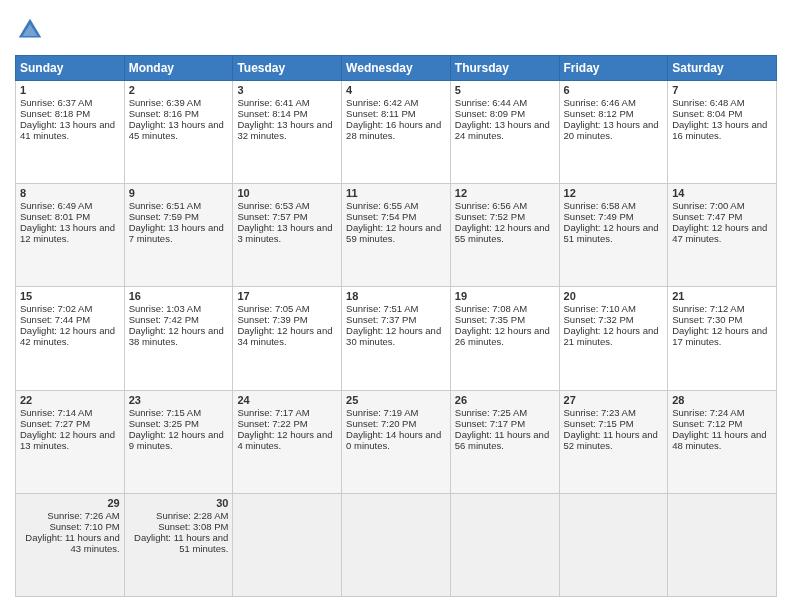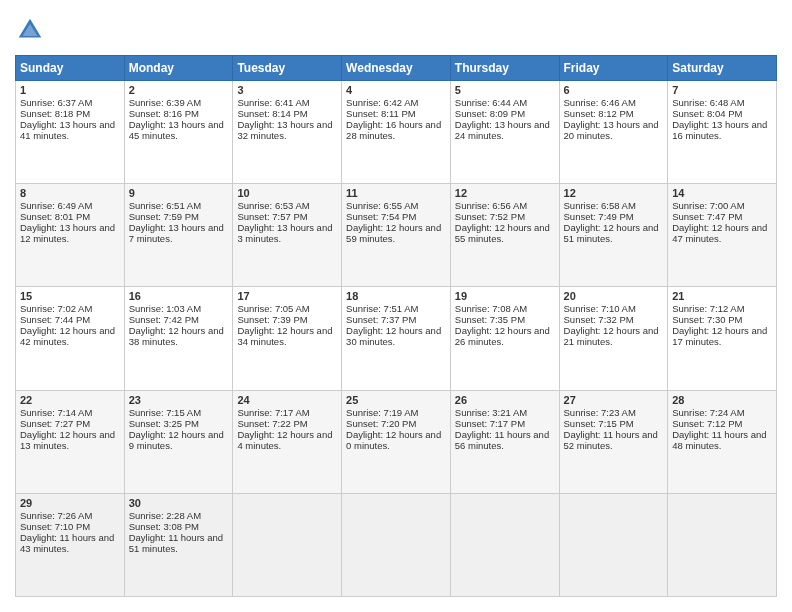--- a/index.html
+++ b/index.html
@@ -84,20 +84,21 @@
       font-size: 11px;
       font-weight: bold;
       display: block;
       margin-bottom: 1px;
     }
     .empty-cell {
       background: #f5f5f5 !important;
     }
     .last-row td {
       background: #f0f0f0 !important;
+      text-align: right;
     }
   </style>
 </head>
 <body>
 
 <div class="page">
   <div class="header">
     <div class="logo">
       <svg class="logo-icon" viewBox="0 0 40 40">
         <polygon points="20,5 35,30 5,30" fill="#3a7abf"></polygon>
@@ -275,25 +276,25 @@
           <td>
             <span class="day-num">24</span>
             <div>Sunrise: 7:17 AM</div>
             <div>Sunset: 7:22 PM</div>
             <div>Daylight: 12 hours and 4 minutes.</div>
           </td>
           <td>
             <span class="day-num">25</span>
             <div>Sunrise: 7:19 AM</div>
             <div>Sunset: 7:20 PM</div>
-            <div>Daylight: 12 hours and 0 minutes.</div>
+            <div>Daylight: 14 hours and 0 minutes.</div>
           </td>
           <td>
             <span class="day-num">26</span>
-            <div>Sunrise: 3:21 AM</div>
+            <div>Sunrise: 7:25 AM</div>
             <div>Sunset: 7:17 PM</div>
             <div>Daylight: 11 hours and 56 minutes.</div>
           </td>
           <td>
             <span class="day-num">27</span>
             <div>Sunrise: 7:23 AM</div>
             <div>Sunset: 7:15 PM</div>
             <div>Daylight: 11 hours and 52 minutes.</div>
           </td>
           <td>

